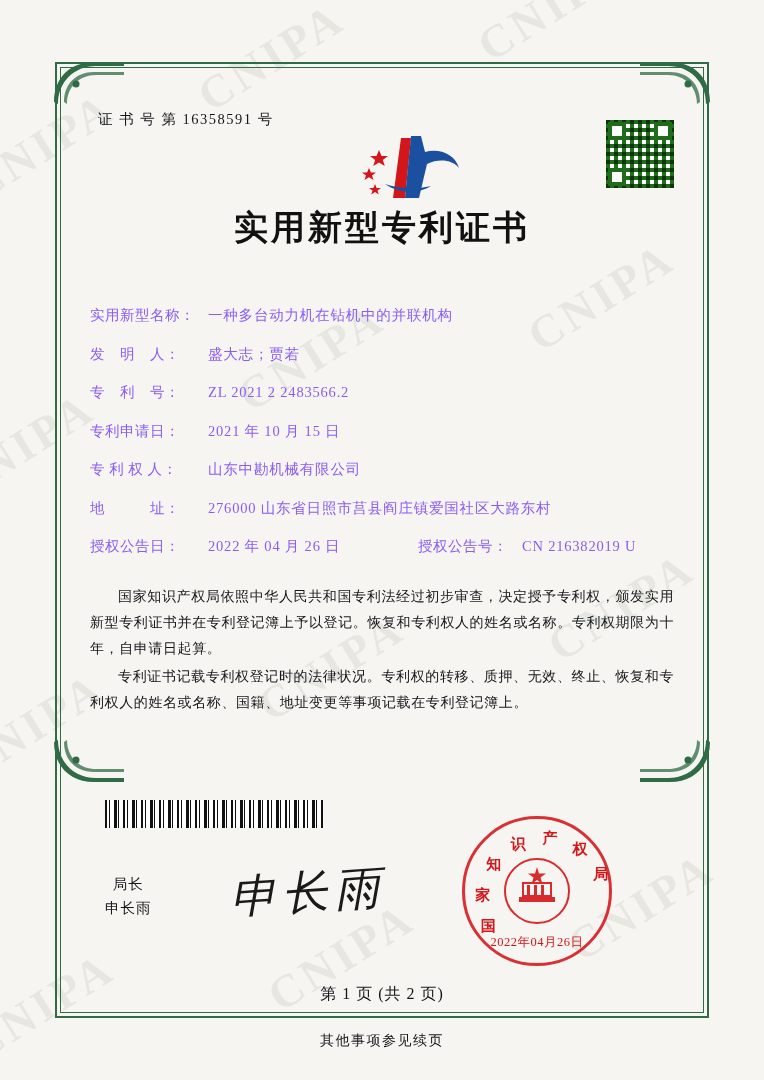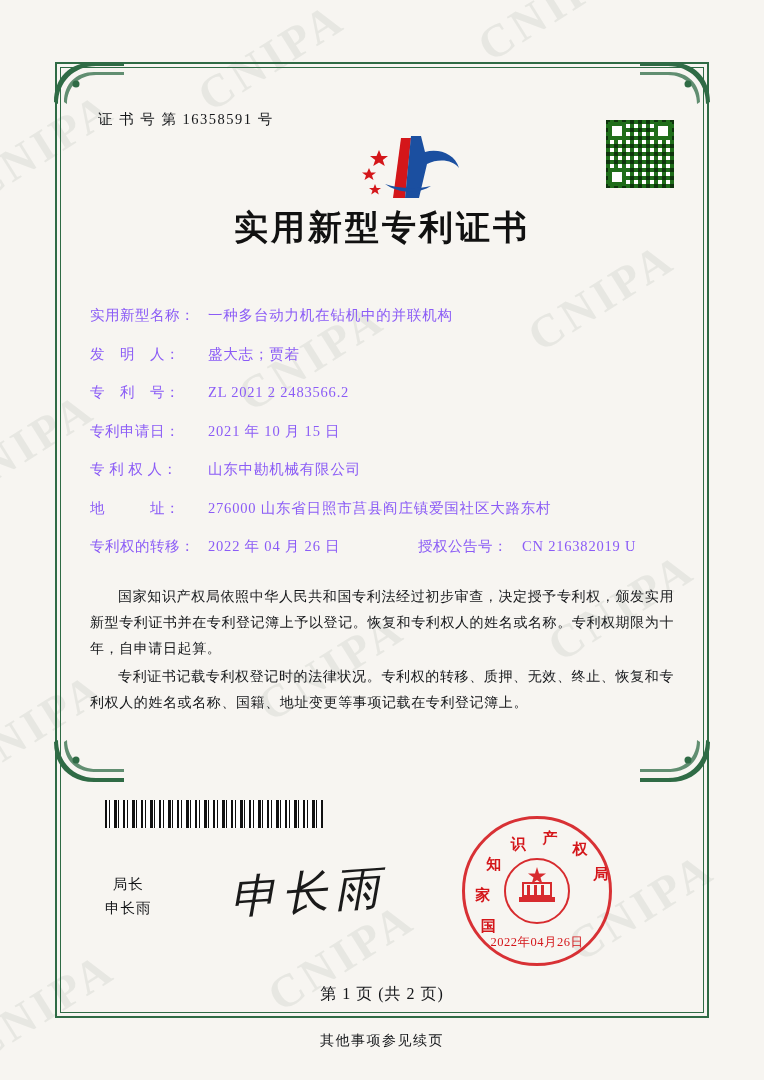--- a/index.html
+++ b/index.html
@@ -380,21 +380,21 @@
         <div class="field-label">专 利 权 人：</div>
         <div class="field-value">山东中勘机械有限公司</div>
       </div>
 
       <div class="field-row">
         <div class="field-label">地　　　址：</div>
         <div class="field-value">276000  山东省日照市莒县阎庄镇爱国社区大路东村</div>
       </div>
 
       <div class="field-row dual">
-        <div class="field-label">专利权的转移：</div>
+        <div class="field-label">授权公告日：</div>
         <div class="field-value">2022 年 04 月 26 日</div>
         <div class="field-label2">授权公告号：</div>
         <div class="field-value2">CN 216382019 U</div>
       </div>
 
     </div>
 
     <div class="paragraphs">
       <p>国家知识产权局依照中华人民共和国专利法经过初步审查，决定授予专利权，颁发实用新型专利证书并在专利登记簿上予以登记。恢复和专利权人的姓名或名称。专利权期限为十年，自申请日起算。</p>
       <p>专利证书记载专利权登记时的法律状况。专利权的转移、质押、无效、终止、恢复和专利权人的姓名或名称、国籍、地址变更等事项记载在专利登记簿上。</p>

